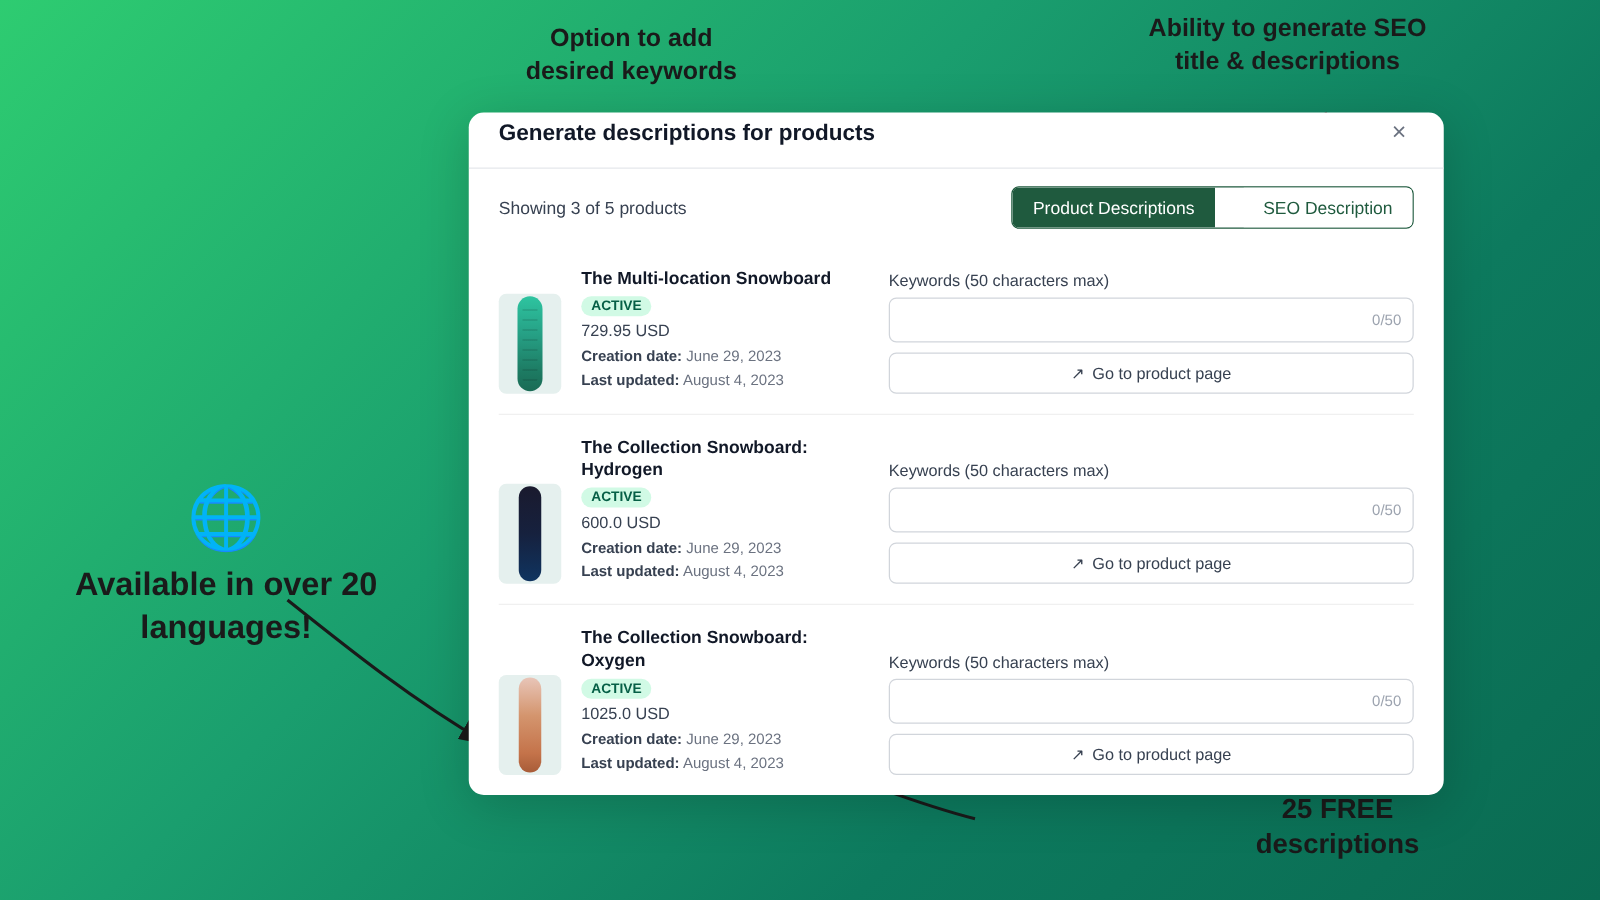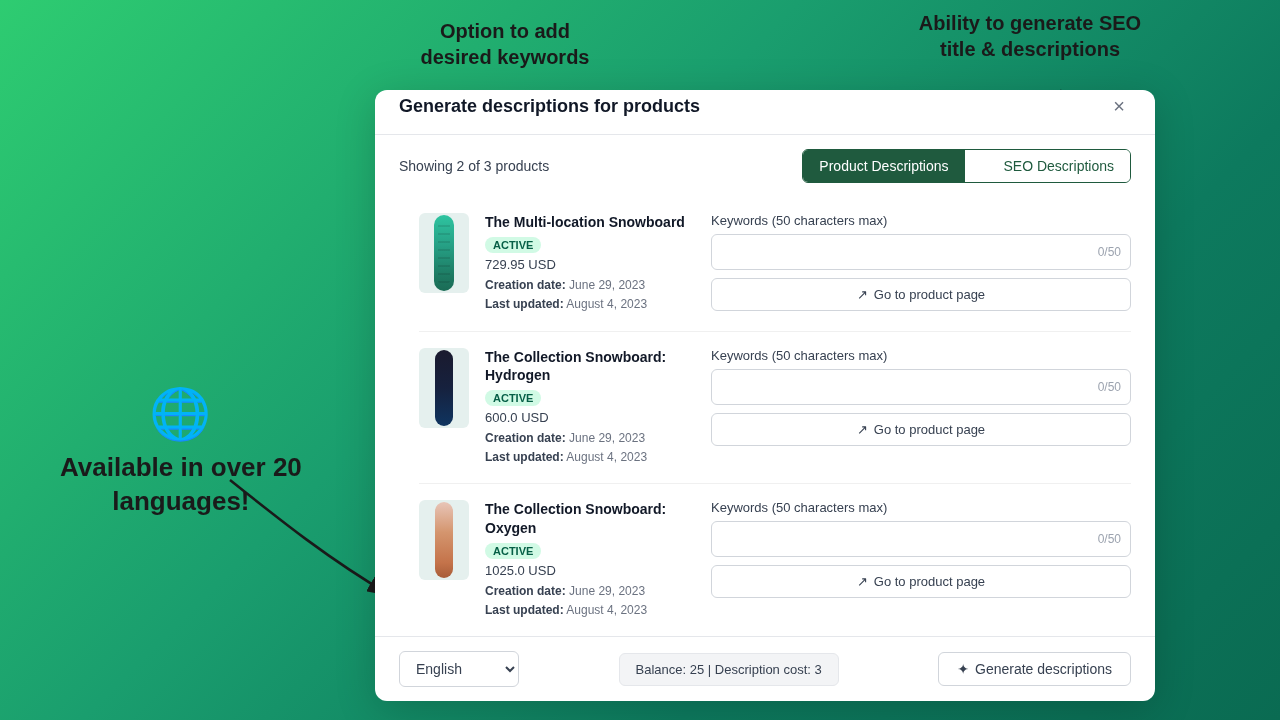--- a/index.html
+++ b/index.html
@@ -115,25 +115,24 @@
       background: #fff;
       color: #1f5a3e;
     }
 
     
     .product-list {
       padding: 0 24px;
     }
     .product-row {
       display: flex;
-      align-items: flex-start;
+      align-items: flex-end;
       padding: 16px 0;
       border-bottom: 1px solid #f0f0f0;
       gap: 16px;
-      margin-left: 20px;
     }
     .product-row:last-child {
       border-bottom: none;
     }
     .product-img {
       width: 50px;
       height: 80px;
       border-radius: 6px;
       overflow: hidden;
       flex-shrink: 0;
@@ -355,24 +354,24 @@
 </svg>
 
 <div class="modal-wrapper">
 
   <div class="modal-header">
     <span class="modal-title">Generate descriptions for products</span>
     <button class="close-btn">×</button>
   </div>
 
   <div class="modal-toolbar">
-    <span class="showing-text">Showing 2 of 3 products</span>
+    <span class="showing-text">Showing 3 of 5 products</span>
     <div class="tab-group">
       <button class="tab-btn active">Product Descriptions</button>
-      <button class="tab-btn inactive">SEO Descriptions</button>
+      <button class="tab-btn inactive">SEO Description</button>
     </div>
   </div>
 
   <div class="product-list">
 
     <div class="product-row">
       <div class="product-img">
         <div class="snowboard-1"></div>
       </div>
       <div class="product-info">
@@ -444,24 +443,14 @@
         </div>
         <button class="goto-product-btn">
           <span>↗</span>
           <span>Go to product page</span>
         </button>
       </div>
     </div>
 
   </div>
 
-  <div class="modal-footer">
-    <select class="lang-select">
-      <option>English</option>
-    </select>
-    <div class="balance-info">Balance: 25 | Description cost: 3</div>
-    <button class="generate-btn">
-      <span>✦</span>
-      <span>Generate descriptions</span>
-    </button>
-  </div>
 
 </div>
 
 </body></html>

